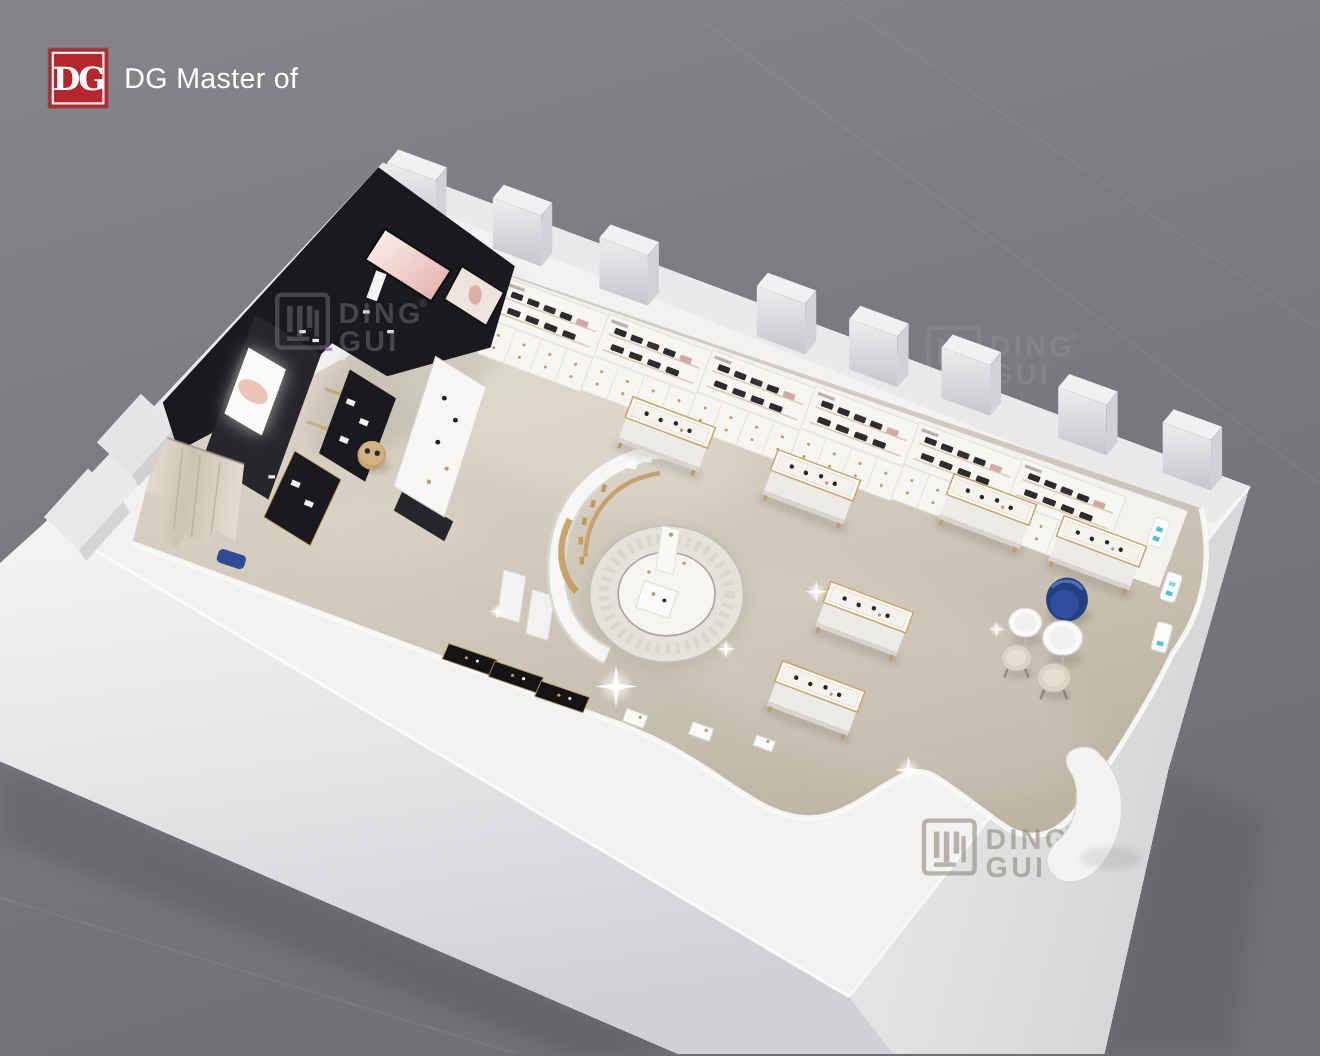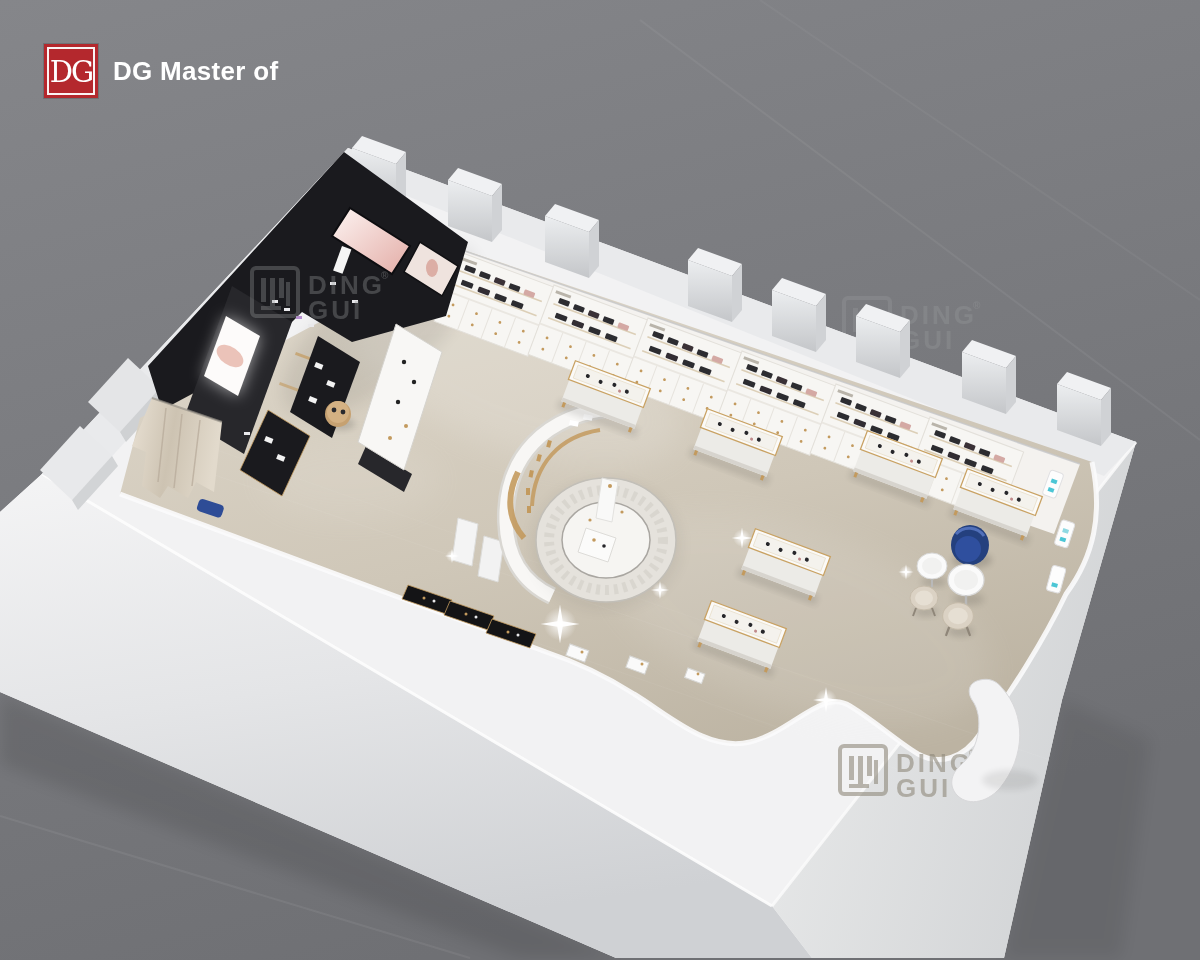--- a/index.html
+++ b/index.html
@@ -1,22 +1,22 @@
 <!DOCTYPE html>
 <html style="--red: #b4282d; --bg1: #85868a; --bg2: #6f7074; --wall: #f2f2f3; --wallTop: #e9eaec; --wallShade: #c7c9cb; --floorLight: #ded7ca; --floorMid: #cfc7b8; --floorDark: #bcb3a2; --black: #1a1a1e; --blackSoft: #27272b; --gold: #c39a5e; --wood: #c6a171; --blue: #2f4f9e; --teal: #4cc6d5; --cream: #f6f5f2;"><head>
 <meta charset="utf-8">
 <style>
   html,body{margin:0;padding:0;background:#747579;}
   .stage{position:relative;width:1200px;height:960px;overflow:hidden;font-family:"Liberation Sans",sans-serif;}
   .scene{position:absolute;inset:0;}
   .brand{position:absolute;left:44px;top:44px;display:flex;align-items:center;gap:15px;z-index:5;}
   .brand-mark{width:54px;height:54px;background:var(--red,#b4282d);position:relative;display:flex;align-items:center;justify-content:center;box-shadow:0 0 0 1px rgba(0,0,0,.15);}
   .brand-mark:before{content:"";position:absolute;inset:3px;border:2px solid rgba(255,255,255,.95);}
-  .brand-mark span{font-family:"DejaVu Serif",serif;font-weight:normal;color:#fff;font-size:29px;letter-spacing:-2px;position:relative;top:1px;}
-  .brand-text{color:#ffffff;font-size:26px;line-height:1.25;letter-spacing:.3px;font-weight:700;}
+  .brand-mark span{font-family:"DejaVu Serif",serif;font-weight:bold;color:#fff;font-size:29px;letter-spacing:-2px;position:relative;top:1px;}
+  .brand-text{color:#ffffff;font-size:26px;line-height:1.25;letter-spacing:.3px;font-weight:400;}
   .wm-txt{font-family:"Liberation Sans",sans-serif;font-weight:bold;}
 </style>
 </head>
 <body>
 
 <div class="stage">
 
 <svg class="scene" width="1200" height="960" viewBox="0 0 1200 960">
 <defs>
   <linearGradient id="bgG" x1="0" y1="0" x2="0.35" y2="1">

